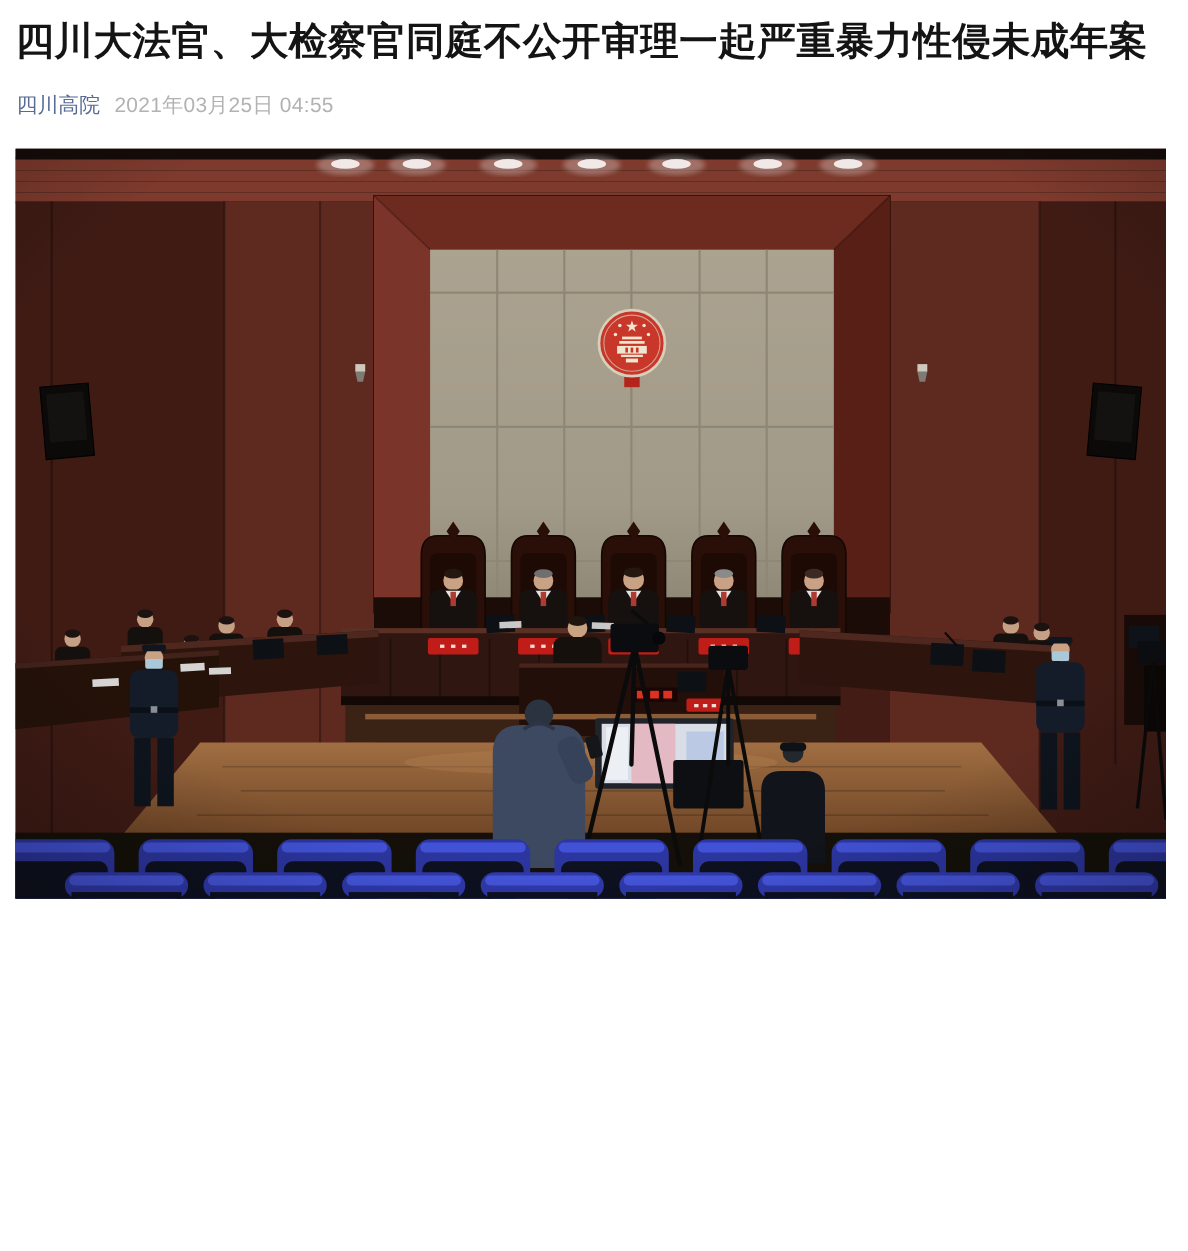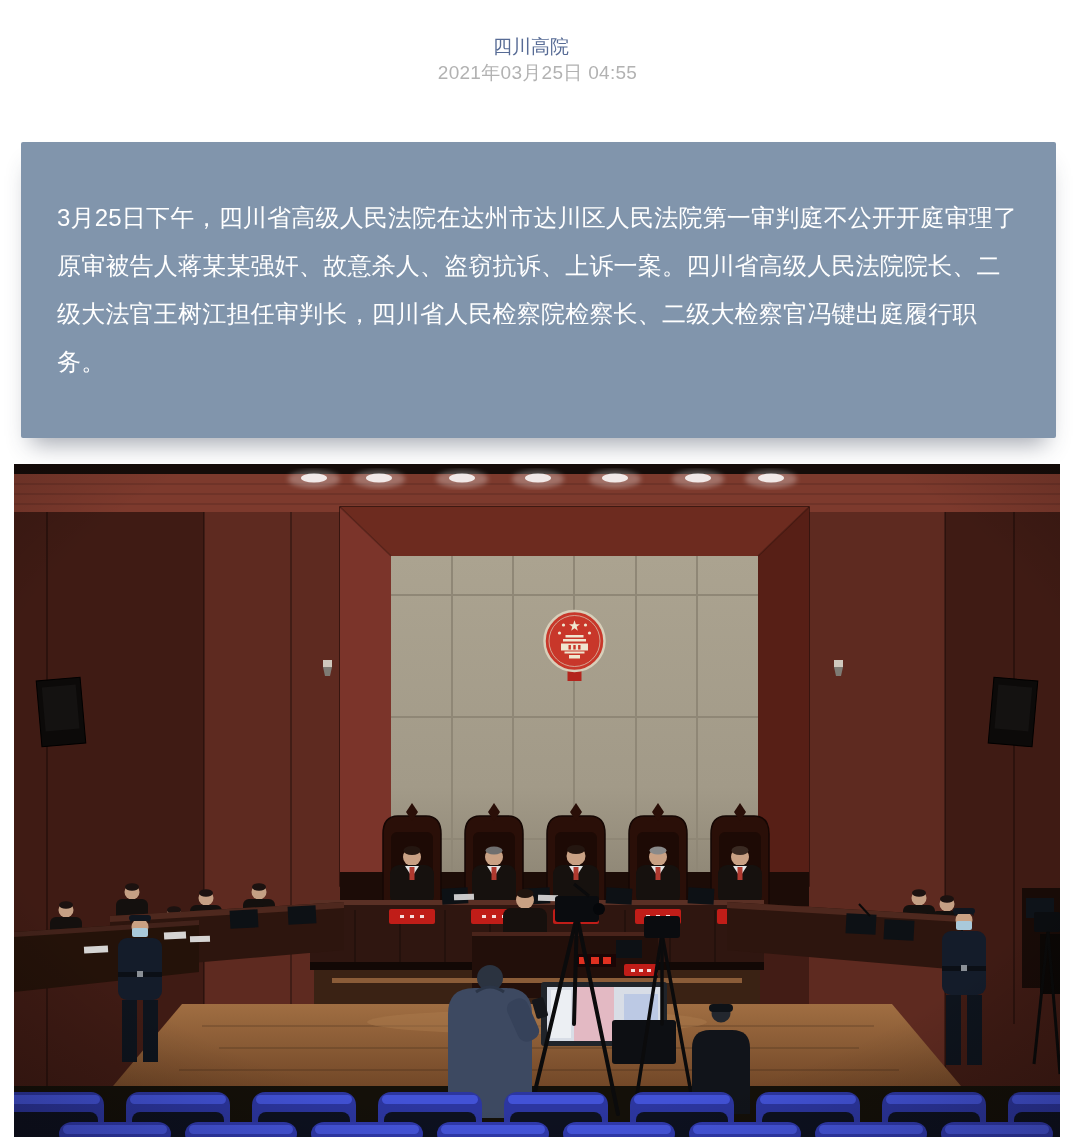--- a/index.html
+++ b/index.html
@@ -3,48 +3,46 @@
 <meta charset="utf-8">
 <style>
   html,body{margin:0;padding:0;background:#ffffff;}
   body{width:1080px;font-family:"Liberation Sans","DejaVu Sans",sans-serif;}
   .article{padding:12px 20px 18px 14px;}
   .article-title{
     margin:2px 6px 0 0;
     font-size:35px;line-height:1.35;font-weight:700;
     color:#141414;letter-spacing:.5px;
   }
-  .byline{margin:22px 0 0 1px;font-size:19px;display:flex;align-items:center;flex-direction:column;}
+  .byline{margin:22px 0 0 1px;font-size:19px;display:flex;align-items:center;}
   .source-link{text-decoration:none;margin-right:13px;cursor:pointer;}
   .publish-date{letter-spacing:.3px;}
   .summary-card{
     margin:56px 4px 0 7px;
     padding:52px 37px 52px 36px;
     border-radius:2px;
     font-size:24px;line-height:2.0;letter-spacing:.2px;
     box-shadow:0 16px 22px -10px rgba(50,60,80,.45);
   }
   .summary-card p{margin:0;}
   .photo-figure{margin:26px 0 0 0;width:1046px;}
   .photo-figure svg{display:block;}
 </style>
 </head>
 <body>
 
 <div class="article">
 
+  <h1 class="article-title">四川大法官、大检察官同庭不公开审理一起严重暴力性侵未成年案</h1>
 
   <div class="byline">
     <a class="source-link" style="color: rgb(87, 107, 149);">四川高院</a>
     <span class="publish-date" style="color: rgb(178, 178, 178);">2021年03月25日 04:55</span>
   </div>
 
-  <div class="summary-card" style="background-color: rgb(129, 149, 172); color: rgb(255, 255, 255);">
-    <p>3月25日下午，四川省高级人民法院在达州市达川区人民法院第一审判庭不公开开庭审理了原审被告人蒋某某强奸、故意杀人、盗窃抗诉、上诉一案。四川省高级人民法院院长、二级大法官王树江担任审判长，四川省人民检察院检察长、二级大检察官冯键出庭履行职务。</p>
-  </div>
 
   <figure class="photo-figure">
     <svg width="1046" height="682" viewBox="0 0 1046 682" xmlns="http://www.w3.org/2000/svg">
       <defs>
         <linearGradient id="floorG" x1="0" y1="540" x2="0" y2="628" gradientUnits="userSpaceOnUse">
           <stop offset="0" stop-color="#a06e42"></stop>
             <stop offset="1" stop-color="#6f4526"></stop>
         </linearGradient>
         <linearGradient id="panelG" x1="0" y1="92" x2="0" y2="422" gradientUnits="userSpaceOnUse">
           <stop offset="0" stop-color="#aba390"></stop>

